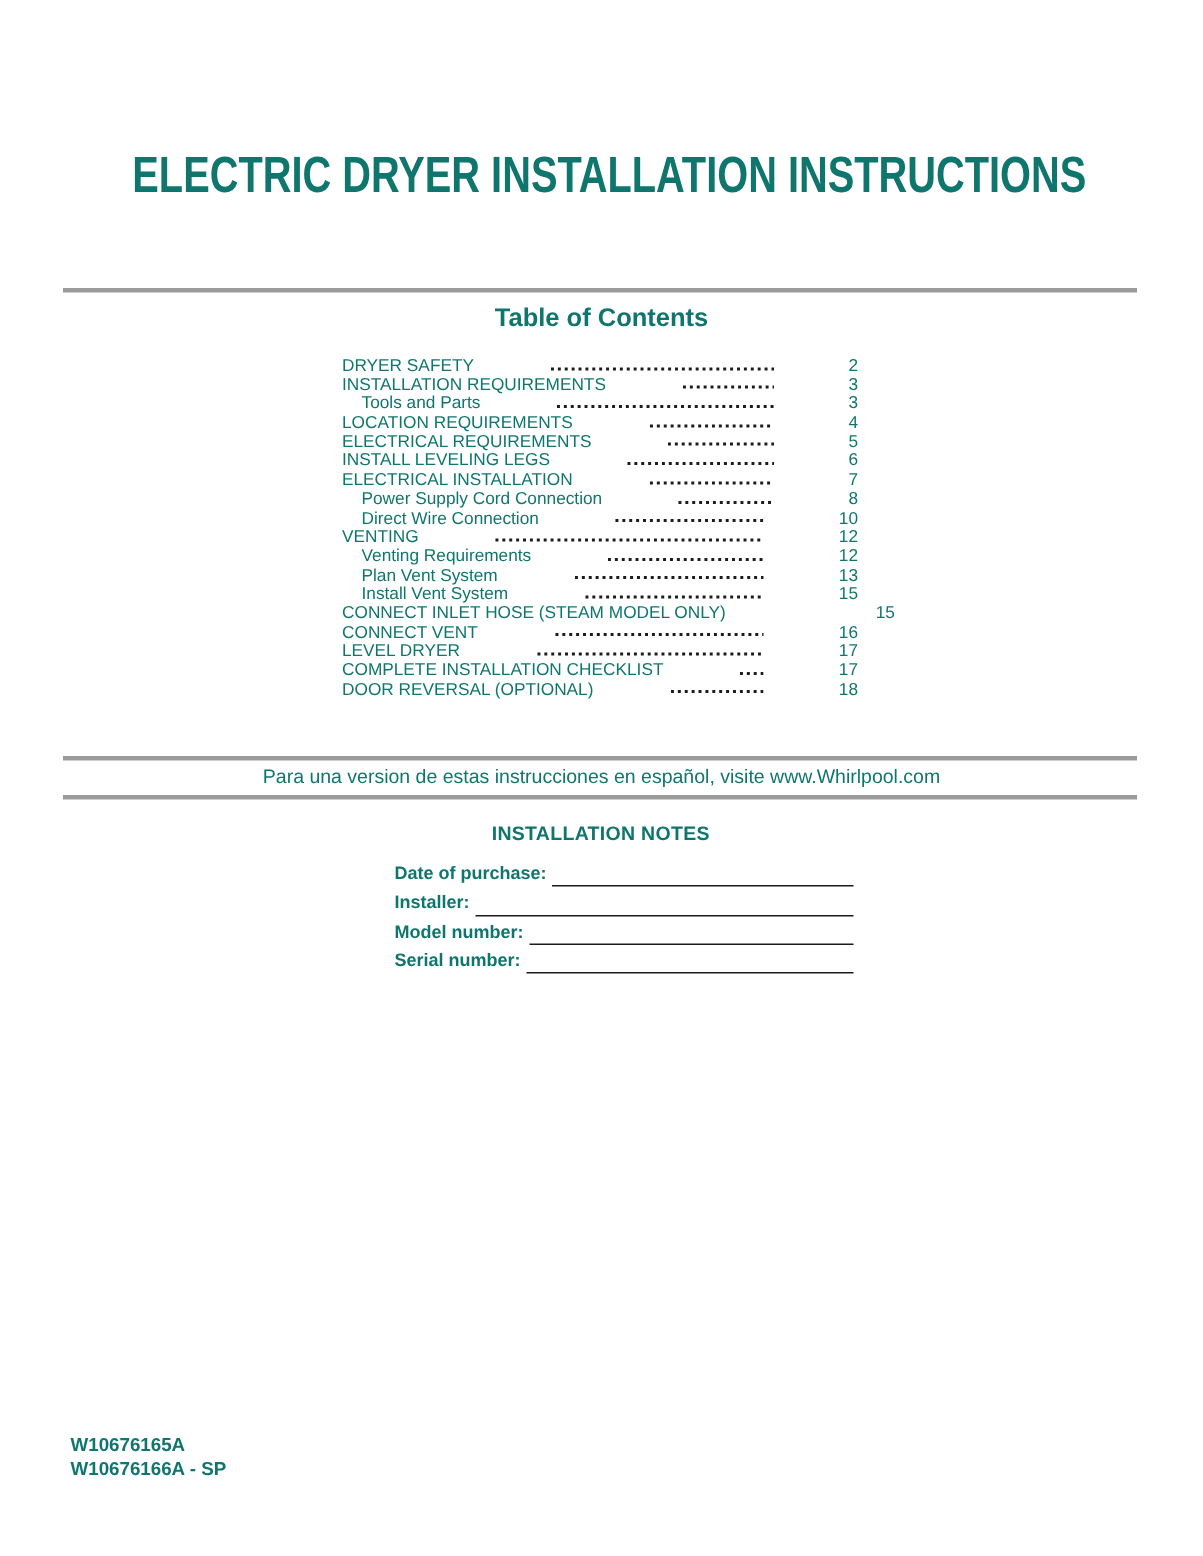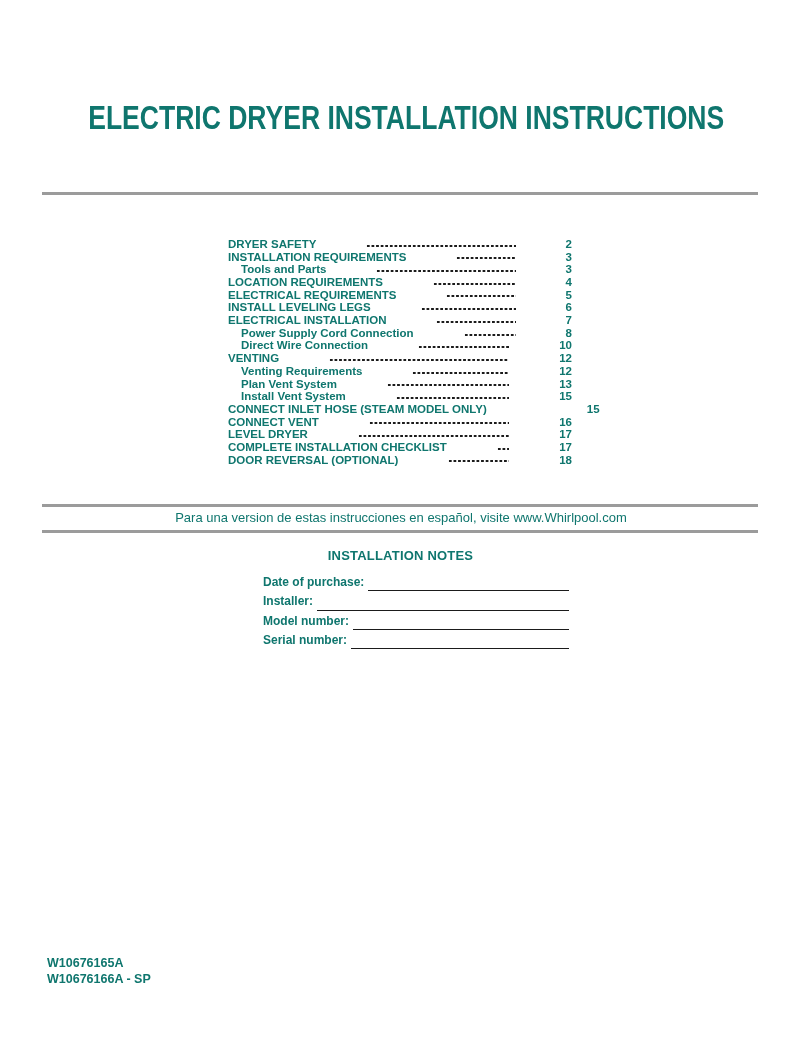--- a/index.html
+++ b/index.html
@@ -54,24 +54,24 @@
     margin: 0;
   }
   .toc-list {
     position: absolute;
     top: 238px;
     left: 228px;
     width: 344px;
   }
   .toc-row {
     display: flex;
-    align-items: flex-end;
+    align-items: flex-start;
     height: 12.7px;
     font-size: 11.5px;
-    font-weight: bold;
+    font-weight: normal;
     line-height: 12.7px;
     gap: 48px;
   }
   .toc-row.indent { padding-left: 13px; }
   .toc-label { white-space: nowrap; padding-right: 2px; }
   .toc-dots {
     flex: 1;
     align-self: stretch;
     background-image: radial-gradient(circle, #1b1b1b 1.05px, rgba(0,0,0,0) 1.25px);
     background-size: 4.6px 6px;
@@ -140,20 +140,21 @@
 </style>
 </head>
 <body>
 
 <div class="page">
 
   <h1 class="doc-title">ELECTRIC DRYER INSTALLATION INSTRUCTIONS</h1>
 
   <div class="rule rule-1"></div>
 
+  <h2 class="toc-heading">Table of Contents</h2>
 
   <div class="toc-list" id="toc-list">
   <div class="toc-row">
     <span class="toc-label">DRYER SAFETY</span>
     <span class="toc-dots"></span>
     <span class="toc-page">2</span>
   </div>
 
   <div class="toc-row">
     <span class="toc-label">INSTALLATION REQUIREMENTS</span>

